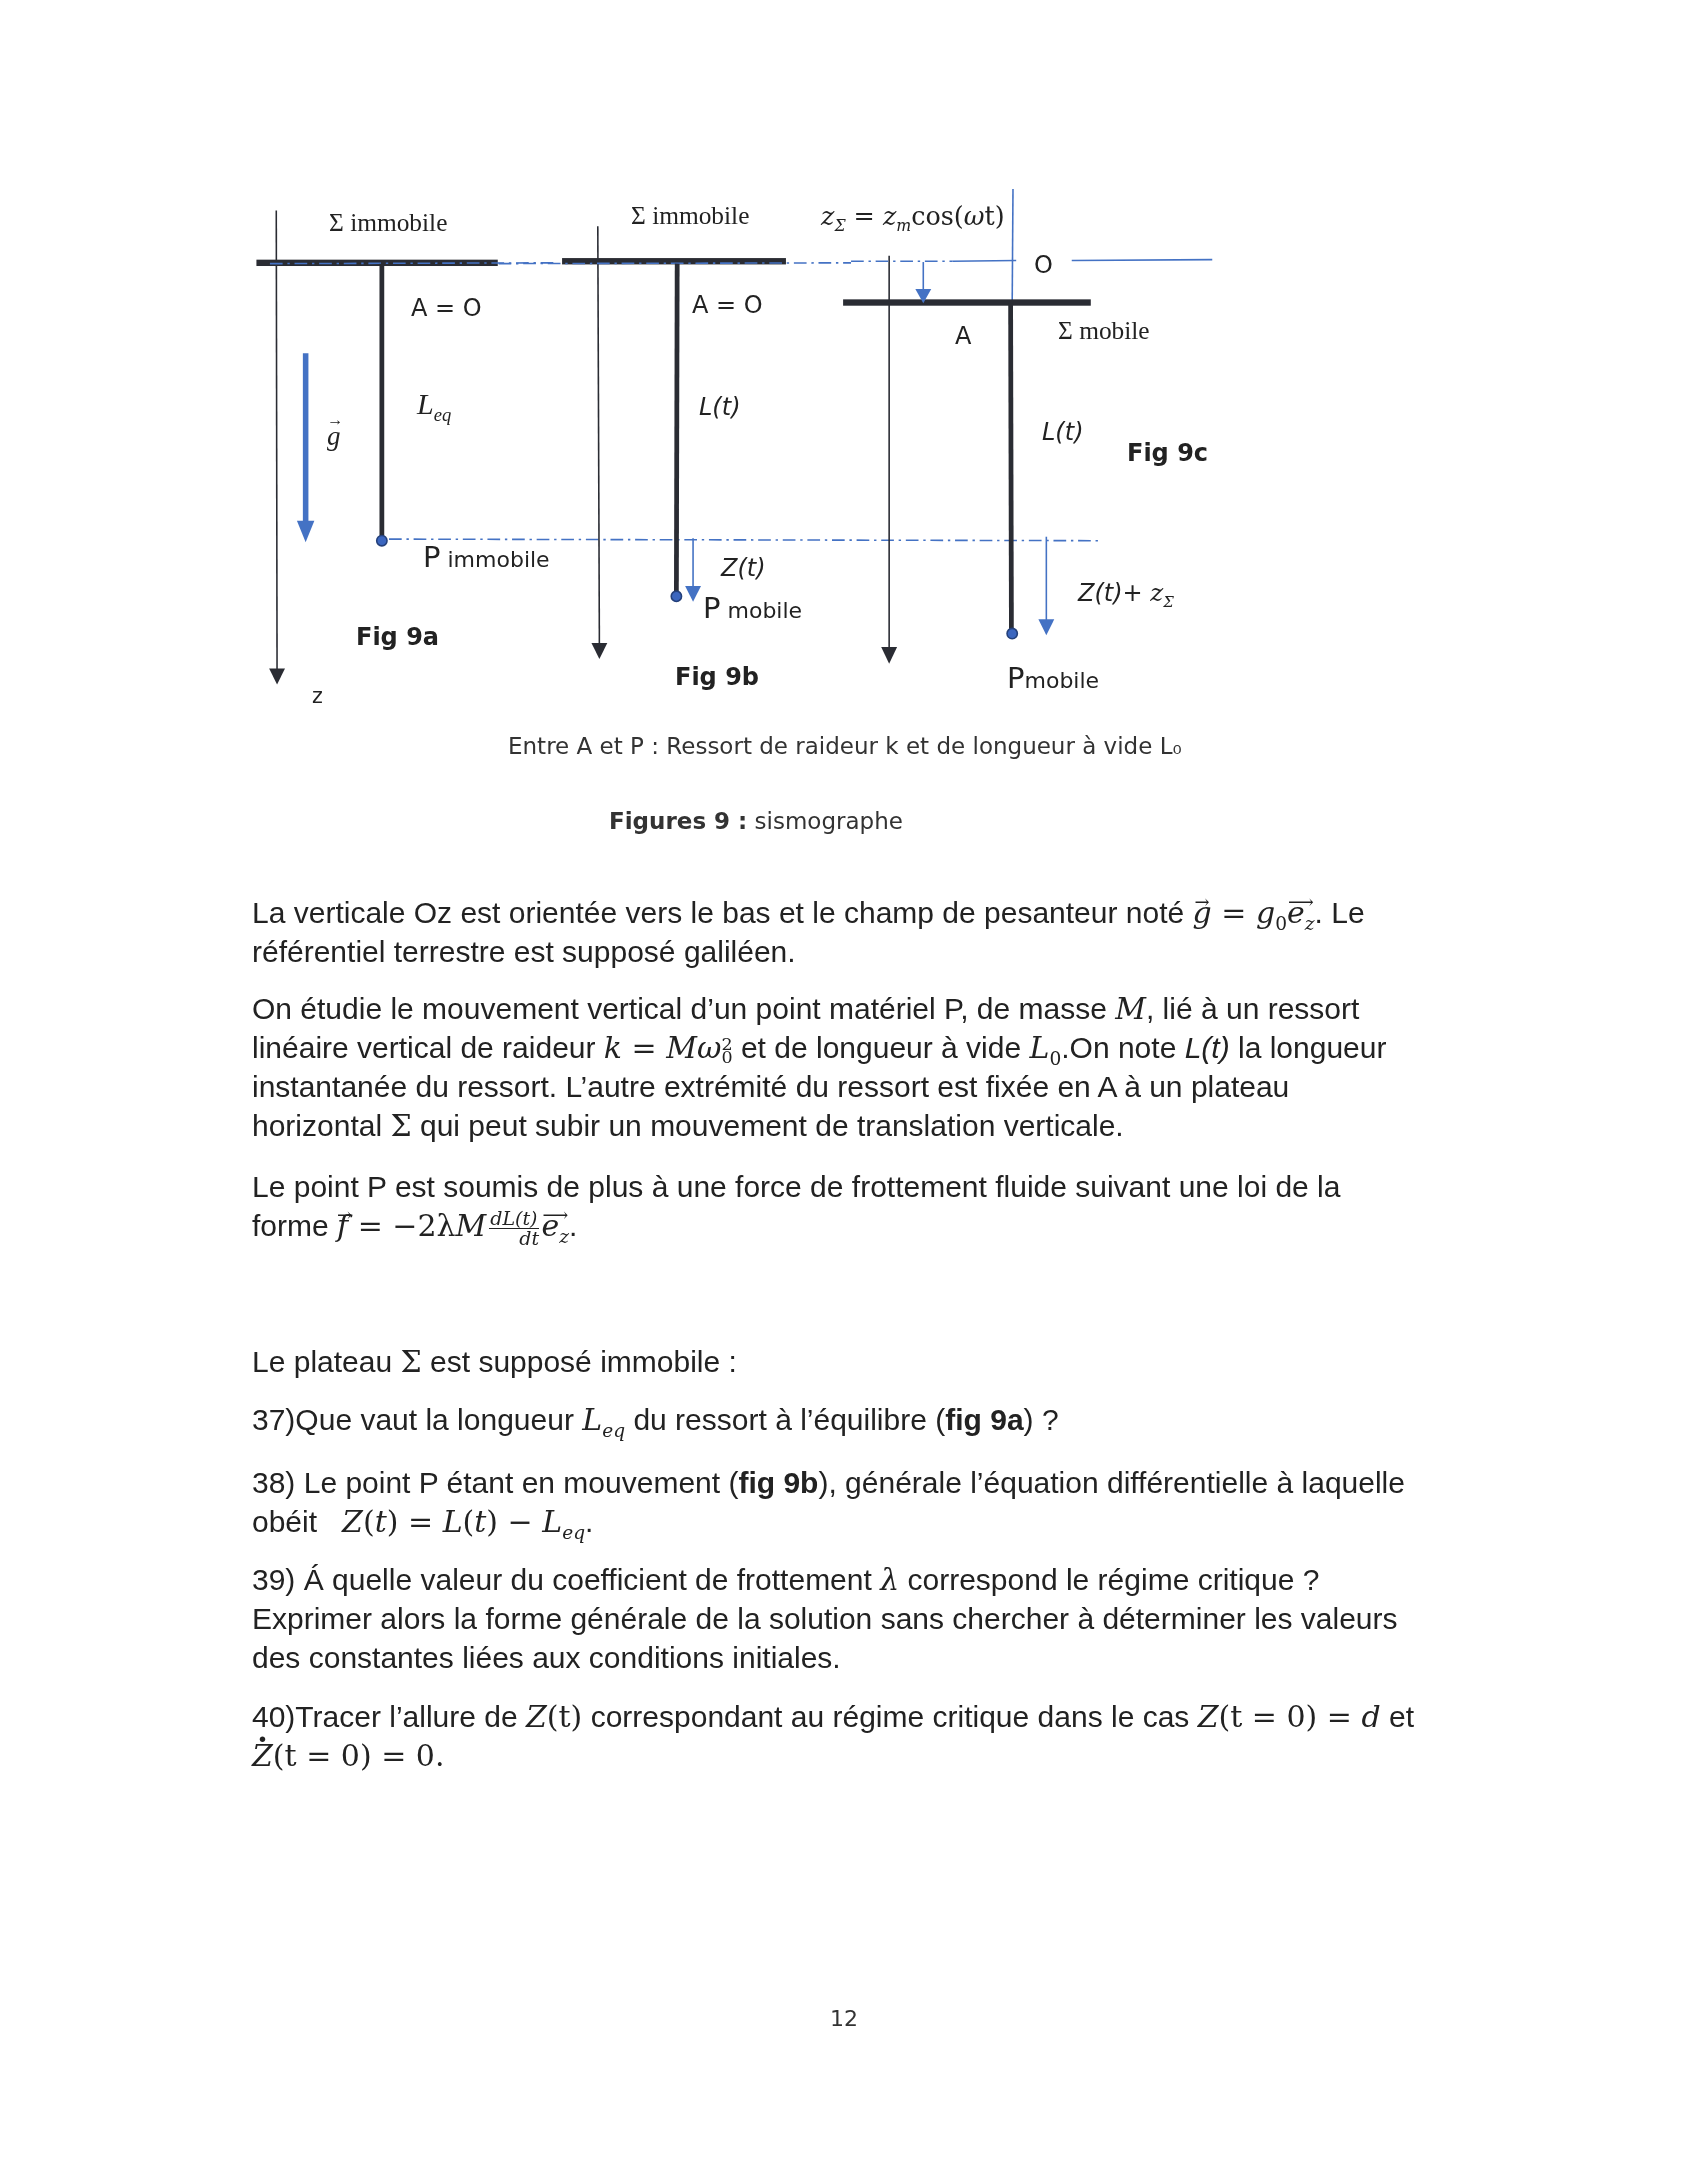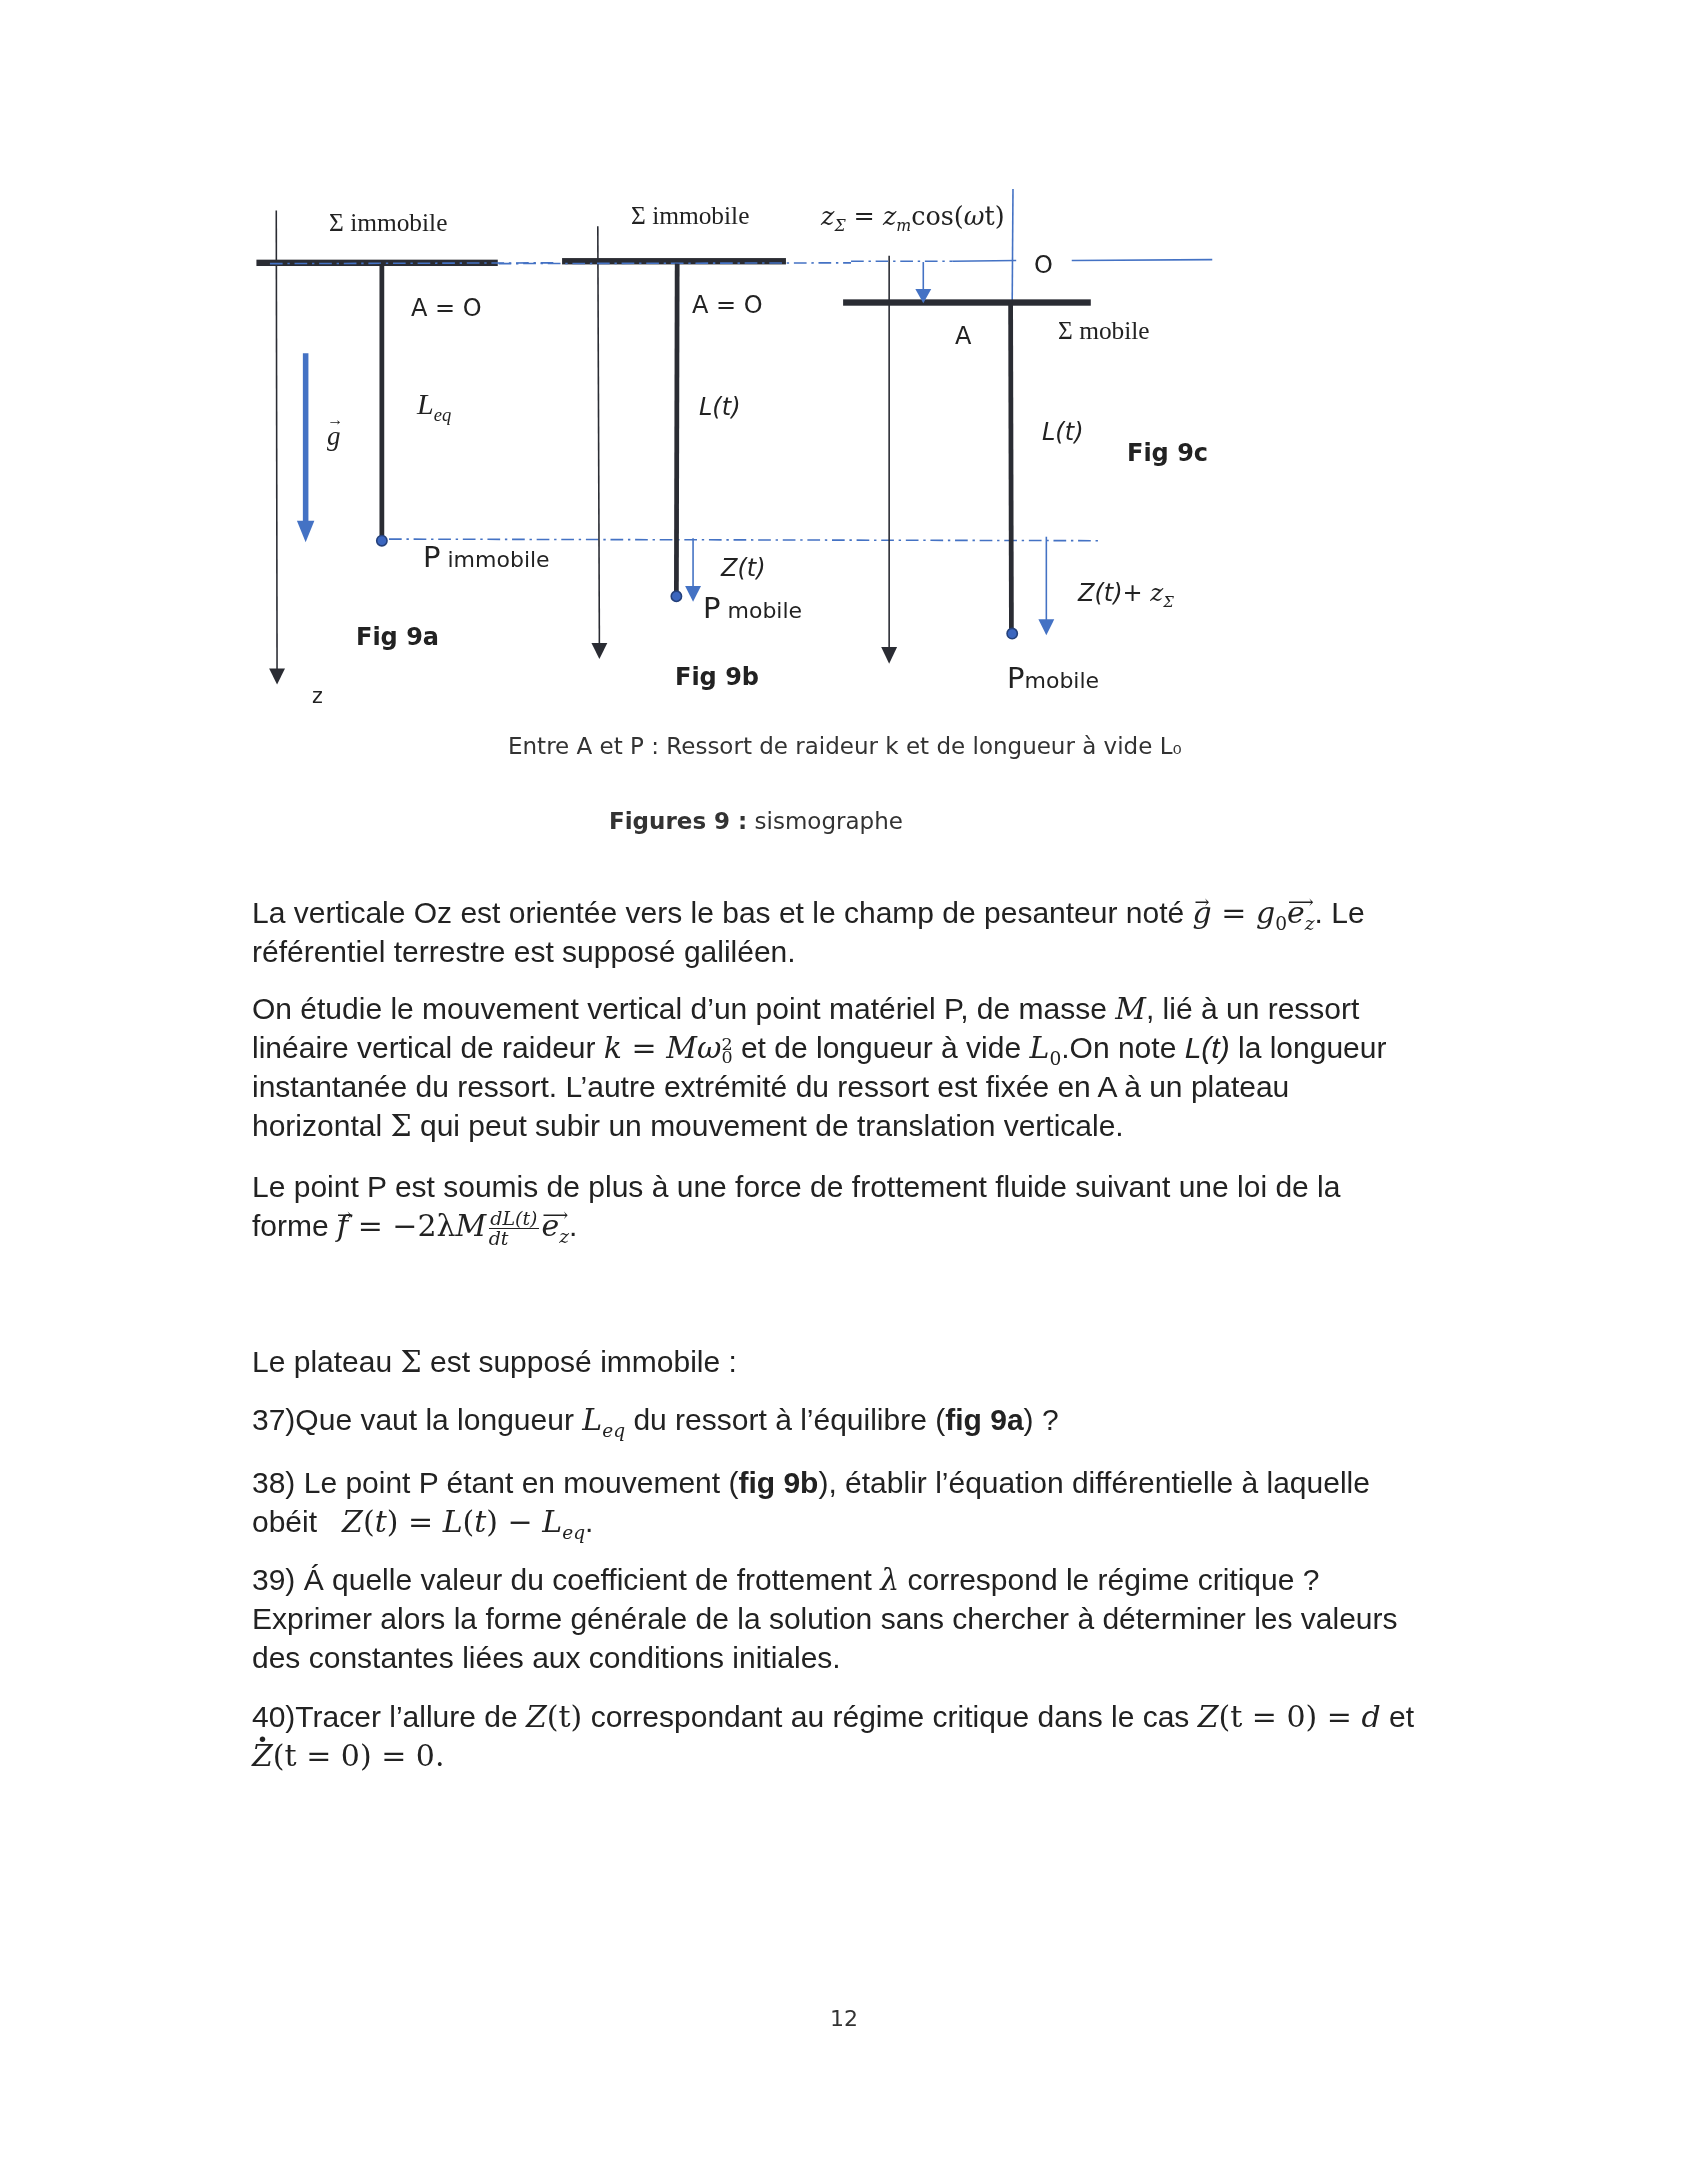--- a/index.html
+++ b/index.html
@@ -14,21 +14,21 @@
   .mathup { font-family: "DejaVu Serif", serif; font-style: normal; }
   sub, sup { font-size: 62%; line-height: 0; }
   svg#diagram { position: absolute; left: 0; top: 0; }
   .text-block { position: absolute; left: 252px; width: 1191px; font-family: "Liberation Sans", sans-serif; font-size: 30px; line-height: 39px; color: #222; }
   .text-block p { margin: 0; }
   .caption { font-family: "DejaVu Sans", sans-serif; font-size: 23px; color: #333; }
   .vec { position: relative; display: inline-block; }
   .vec::before { content: "→"; position: absolute; left: 0; right: 0; top: -0.62em; font-size: 0.6em; text-align: center; font-style: normal; }
   .vecl::before { content: "⟶"; position: absolute; left: -1.6px; right: -1.6px; top: -0.62em; font-size: 0.6em; text-align: center; font-style: normal; }
   .vecl { position: relative; display: inline-block; }
-  .frac { display: inline-block; vertical-align: middle; text-align: left; font-size: 19px; line-height: 19px; margin: 0 2.4px; }
+  .frac { display: inline-block; vertical-align: middle; text-align: right; font-size: 19px; line-height: 19px; margin: 0 2.4px; }
   .frac .num { display: block; border-bottom: 1.6px solid #222; padding: 0 1.6px; }
   .frac .den { display: block; }
   .dot { position: relative; display: inline-block; }
   .dot::before { content: "·"; position: absolute; left: 0; right: 0; top: -0.55em; text-align: center; font-style: normal; font-weight: bold; }
   .page-number { font-family: "DejaVu Sans", sans-serif; font-size: 22px; color: #333; }
 </style>
 </head>
 <body>
 
 <div class="page">
@@ -136,21 +136,21 @@
 
   <div class="text-block" style="top:1342px;">
     <p><span>Le plateau </span><span class="mathup">Σ</span><span> est supposé immobile :</span></p>
   </div>
 
   <div class="text-block" style="top:1400px;">
     <p><span>37)Que vaut la longueur </span><span class="math">L</span><sub class="math">eq</sub><span> du ressort à l’équilibre (</span><b>fig 9a</b><span>) ?</span></p>
   </div>
 
   <div class="text-block" style="top:1463px;">
-    <p><span>38) Le point P étant en mouvement (</span><b>fig 9b</b><span>), établir l’équation différentielle à laquelle</span></p>
+    <p><span>38) Le point P étant en mouvement (</span><b>fig 9b</b><span>), générale l’équation différentielle à laquelle</span></p>
     <p><span style="white-space:pre;">obéit   </span><span class="math">Z</span><span class="mathup">(</span><span class="math">t</span><span class="mathup">) = </span><span class="math">L</span><span class="mathup">(</span><span class="math">t</span><span class="mathup">) − </span><span class="math">L</span><sub class="math">eq</sub><span>.</span></p>
   </div>
 
   <div class="text-block" style="top:1560px;">
     <p><span>39) Á quelle valeur du coefficient de frottement </span><span class="math">λ</span><span> correspond le régime critique ?</span></p>
     <p>Exprimer alors la forme générale de la solution sans chercher à déterminer les valeurs</p>
     <p>des constantes liées aux conditions initiales.</p>
   </div>
 
   <div class="text-block" style="top:1697px;">

